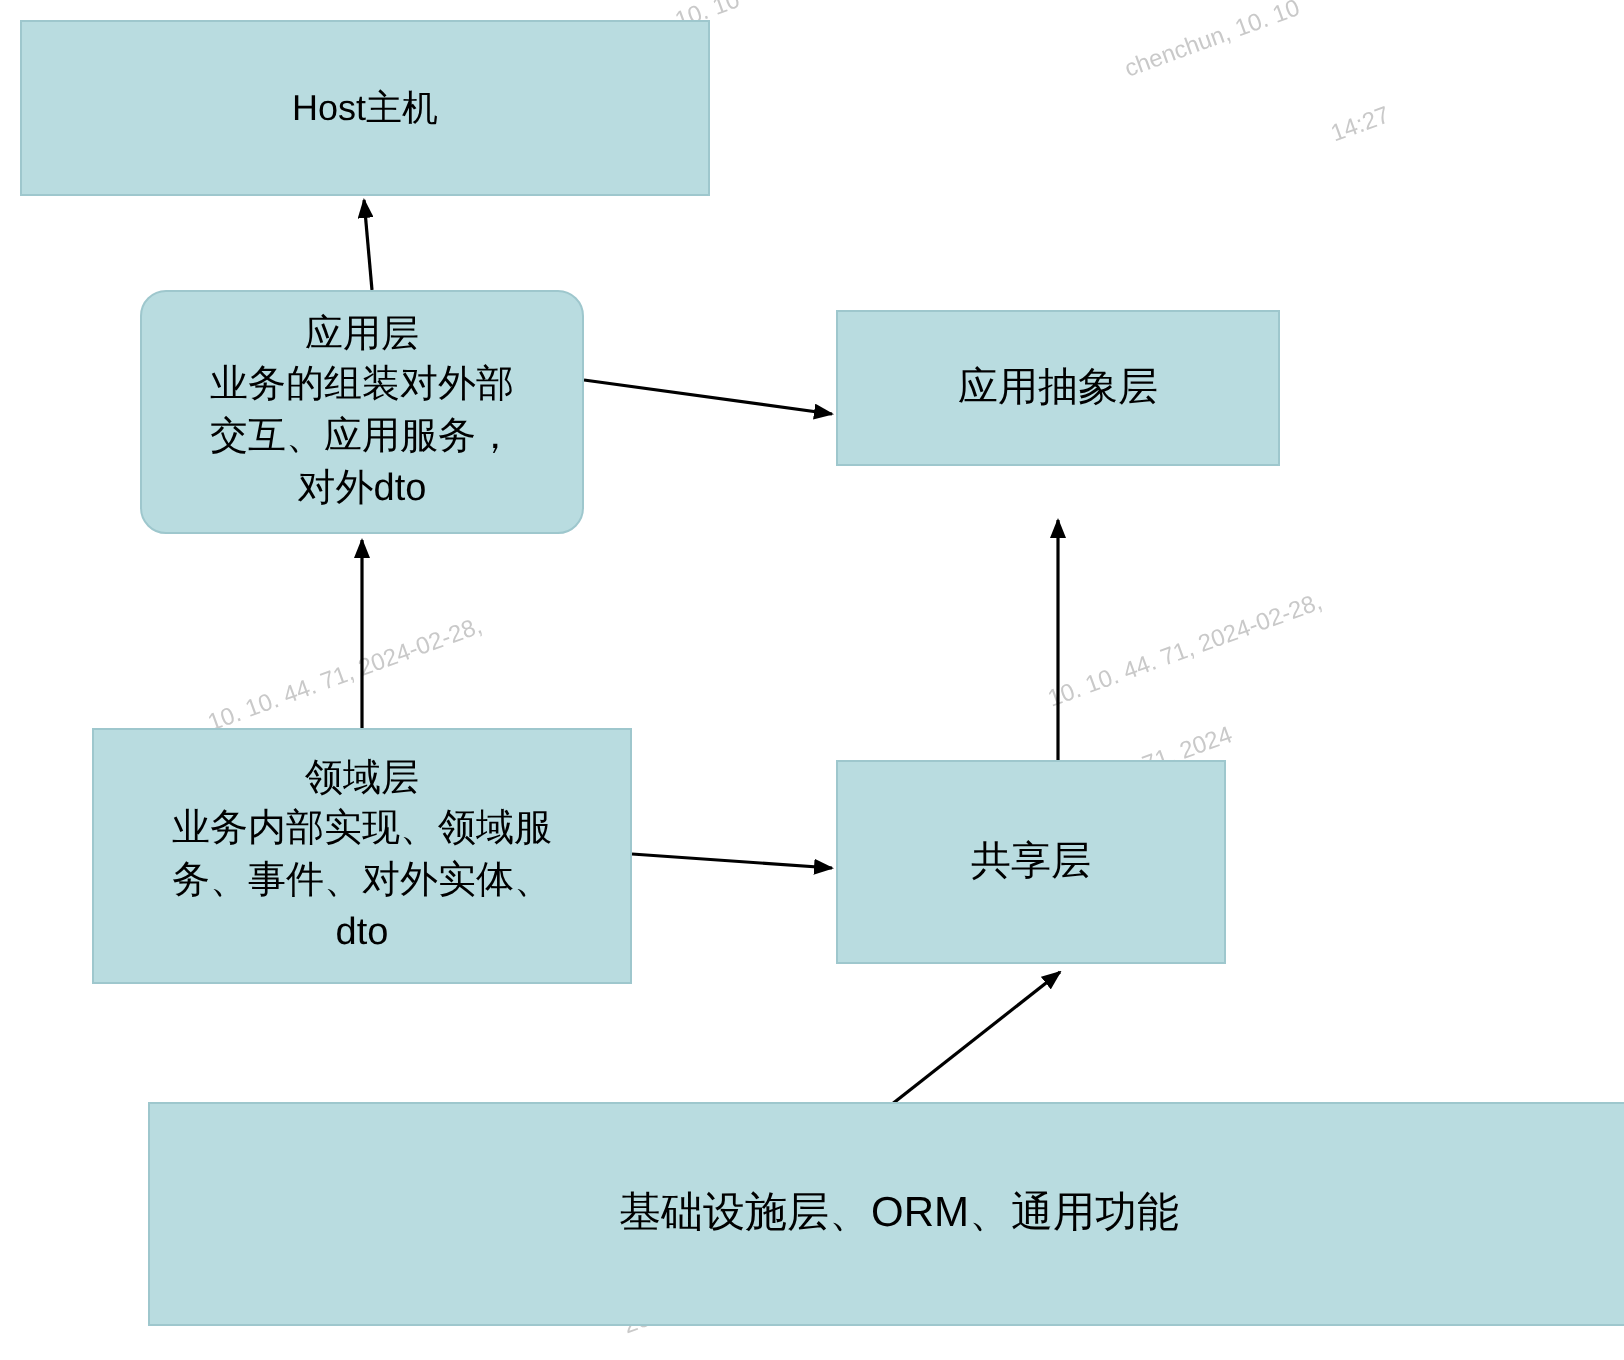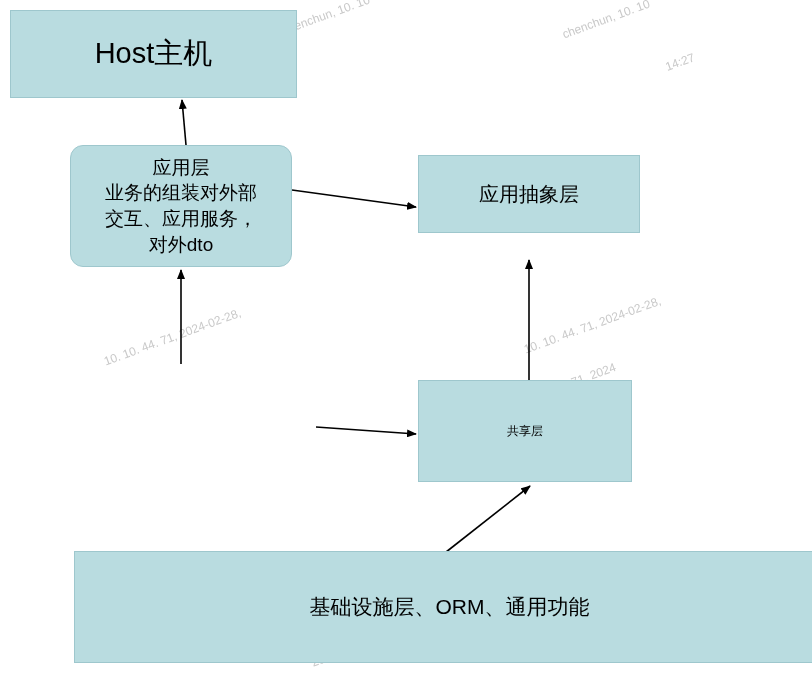--- a/index.html
+++ b/index.html
@@ -28,23 +28,23 @@
     justify-content: center;
     text-align: center;
     color: #000000;
     line-height: 1.35;
     white-space: pre-line;
     padding: 2px 6px;
   }
   #node-host {
     left: 10px;
     top: 10px;
-    width: 287px;
+    width: 345px;
     height: 88px;
-    font-size: 29px;
+    font-size: 18px;
   }
   #node-app {
     left: 70px;
     top: 145px;
     width: 222px;
     height: 122px;
     font-size: 19px;
     border-radius: 13px;
   }
   #node-abstract {
@@ -57,23 +57,23 @@
   #node-domain {
     left: 46px;
     top: 364px;
     width: 270px;
     height: 128px;
     font-size: 19px;
   }
   #node-shared {
     left: 418px;
     top: 380px;
-    width: 214px;
+    width: 195px;
     height: 102px;
-    font-size: 12px;
+    font-size: 20px;
   }
   #node-infra {
     left: 74px;
     top: 551px;
     width: 751px;
     height: 112px;
     font-size: 21px;
   }
   #arrows {
     position: absolute;
@@ -126,16 +126,20 @@
 
     <line x1="441" y1="556" x2="530" y2="486" stroke="#000000" stroke-width="1.6" marker-end="url(#ah)"></line>
   </svg>
 
   <div class="node" id="node-host">Host主机</div>
   <div class="node" id="node-app">应用层
 业务的组装对外部
 交互、应用服务，
 对外dto</div>
   <div class="node" id="node-abstract">应用抽象层</div>
+  <div class="node" id="node-domain">领域层
+业务内部实现、领域服
+务、事件、对外实体、
+dto</div>
   <div class="node" id="node-shared">共享层</div>
   <div class="node" id="node-infra">基础设施层、ORM、通用功能</div>
 
 </div>
 
 </body></html>

